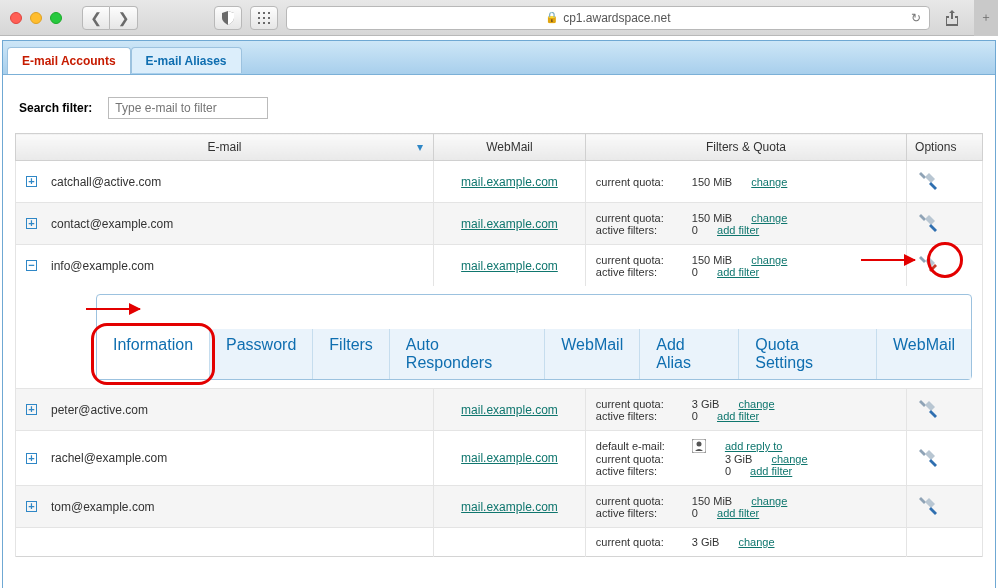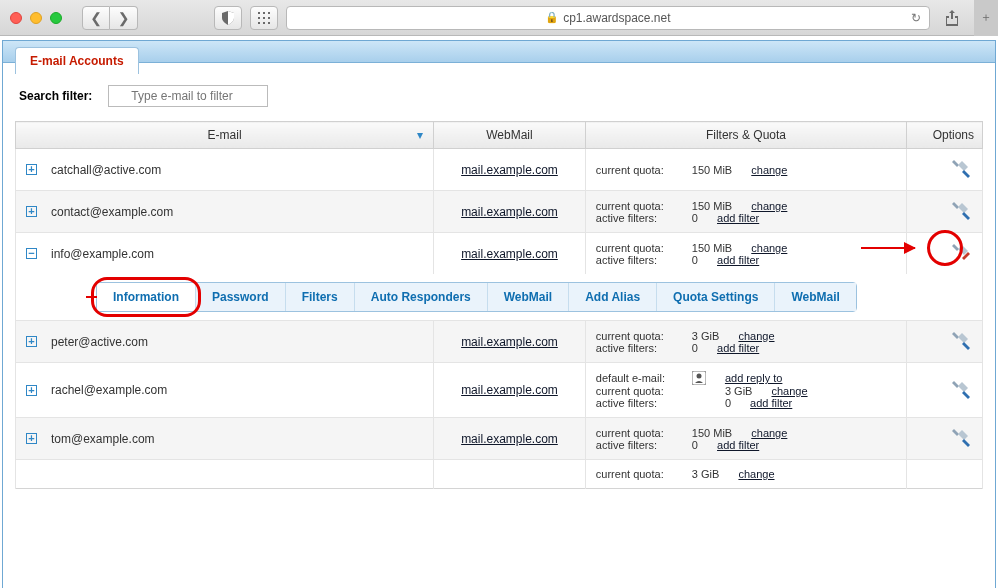--- a/index.html
+++ b/index.html
@@ -18,57 +18,57 @@
     .nav-group .nav-btn:last-child { border-radius: 0 4px 4px 0; border-left: none; }
     .toolbar-spacer { flex: 0 0 60px; }
     .url-bar { flex: 1; height: 24px; border: 1px solid #b8b8b8; border-radius: 4px; background: #fff; display: flex; align-items: center; justify-content: center; color: #555; font-size: 12px; position: relative; }
     .url-bar .lock { margin-right: 4px; color: #777; font-size: 11px; }
     .url-bar .reload { position: absolute; right: 8px; color: #777; }
     .share-btn, .plus-tab { width: 28px; height: 24px; display: inline-flex; align-items: center; justify-content: center; color: #6a6a6a; }
     .plus-tab { background: #c9c9c9; width: 24px; height: 36px; margin-right: -10px; }
 
     
     .cp-outer { border: 1px solid #6fa8d3; margin: 4px 2px 0 2px; background: #fff; height: 552px; overflow: hidden; }
-    .cp-header { height: 22px; background: linear-gradient(#cde6f7,#a8cfec); border-bottom: 1px solid #7bb0d7; padding-top: 6px; padding-left: 12px; }
+    .cp-header { height: 34px; background: linear-gradient(#cde6f7,#a8cfec); border-bottom: 1px solid #7bb0d7; padding-top: 6px; padding-left: 4px; }
     .tabs-row { display: flex; gap: 0; align-items: flex-end; }
     .tab { padding: 6px 14px 5px 14px; border: 1px solid #9cc2df; border-bottom: none; border-radius: 4px 4px 0 0; font-size: 12px; font-weight: bold; background: #dceefb; color: #0f6eb0; cursor: pointer; }
     .tab.active { background: #fff; color: #c61b00; margin-bottom: -1px; padding-bottom: 6px; }
 
     .cp-body { padding: 14px 12px; }
     .search-row { display: flex; align-items: center; gap: 16px; margin: 8px 4px 14px 4px; }
     .search-label { font-size: 12px; font-weight: bold; }
-    .search-input { width: 160px; height: 22px; border: 1px solid #bbb; padding: 2px 22px; font-size: 12px; color: #999; }
+    .search-input { width: 160px; height: 22px; border: 1px solid #bbb; padding: 2px 6px; font-size: 12px; color: #999; }
 
     
     .table { width: 100%; border: 1px solid #d4d4d4; border-collapse: collapse; }
     .table thead th { background: linear-gradient(#fafafa,#e9e9e9); border: 1px solid #d0d0d0; padding: 6px 8px; font-size: 12px; font-weight: normal; color: #333; }
     .table thead th.email-col { text-align: center; position: relative; }
     .sort-caret { position: absolute; right: 10px; color: #2f87c6; }
     .table tbody td { border-left: 1px solid #e4e4e4; border-right: 1px solid #e4e4e4; padding: 8px 10px; vertical-align: middle; }
     .table tbody tr.top-border td { border-top: 1px solid #e4e4e4; }
     .table tbody tr.stripe td { background: #f5f5f5; }
     .col-email { width: 420px; }
     .col-webmail { width: 152px; text-align: center; }
     .col-fq { width: 322px; }
-    .col-opt { width: 76px; text-align: right; }
+    .col-opt { width: 76px; text-align: left; }
 
     .email-cell { display: flex; align-items: center; gap: 14px; font-size: 12px; color: #333; }
     .toggle { display: inline-block; width: 11px; height: 11px; border: 1px solid #2f87c6; line-height: 9px; font-size: 11px; color: #2f87c6; text-align: center; font-weight: bold; cursor: pointer; }
-    .link { color: #0f172a; text-decoration: underline; cursor: pointer; }
+    .link { color: #0f766e; text-decoration: underline; cursor: pointer; }
     .fq-block { font-size: 11px; color: #333; }
     .fq-row { display: flex; gap: 8px; align-items: center; }
     .fq-label { width: 88px; color: #333; }
     .avatar-icon { width: 14px; height: 14px; display: inline-block; }
 
     .opt-icon { width: 22px; height: 22px; display: inline-block; cursor: pointer; }
 
     
     .subtabs-row td { padding: 12px 10px 12px 70px; background: #fff; border-top: none !important; }
     .subtabs { display: inline-flex; border: 1px solid #9cc2df; border-radius: 4px; overflow: visible; }
-    .subtab { padding: 7px 16px; font-size: 12px; font-weight: bold; color: #0f6eb0; border-right: 1px solid #c6ddee; background: #eaf3fb; cursor: pointer; }
+    .subtab { padding: 7px 16px; font-size: 16px; font-weight: normal; color: #0f6eb0; border-right: 1px solid #c6ddee; background: #eaf3fb; cursor: pointer; margin-top: 34px; }
     .subtab:last-child { border-right: none; }
     .subtab.active { background: #fff; }
     .subtab.circled { position: relative; }
     .subtab.circled::after { content: ""; position: absolute; inset: -6px -6px -6px -6px; border: 3px solid #e30000; border-radius: 16px; pointer-events: none; }
     .anchor { position: relative; }
     .arrow { position: absolute; height: 2px; background: #e30000; pointer-events: none; }
     .arrow::after { content: ""; position: absolute; right: -1px; top: -5px; border-left: 12px solid #e30000; border-top: 6px solid transparent; border-bottom: 6px solid transparent; }
     .circle-highlight { position: absolute; border: 3px solid #e30000; border-radius: 50%; pointer-events: none; }
   </style>
 </head>
@@ -116,20 +116,21 @@
         <path d="M7 0 L10 3 H8 V9 H6 V3 H4 Z M1 6 H4 V8 H2 V14 H12 V8 H10 V6 H13 V16 H1 Z" fill="#6a6a6a"></path>
       </svg>
   </span>
   <span class="plus-tab">＋</span>
 </div>
 
 <div class="cp-outer">
   <div class="cp-header">
     <div class="tabs-row">
       <span class="tab active">E-mail Accounts</span>
+      <span class="tab">E-mail Aliases</span>
     </div>
   </div>
 
   <div class="cp-body">
     <div class="search-row">
       <span class="search-label">Search filter:</span>
       <input class="search-input" type="text" placeholder="Type e-mail to filter" style="">
     </div>
 
     <table class="table">

